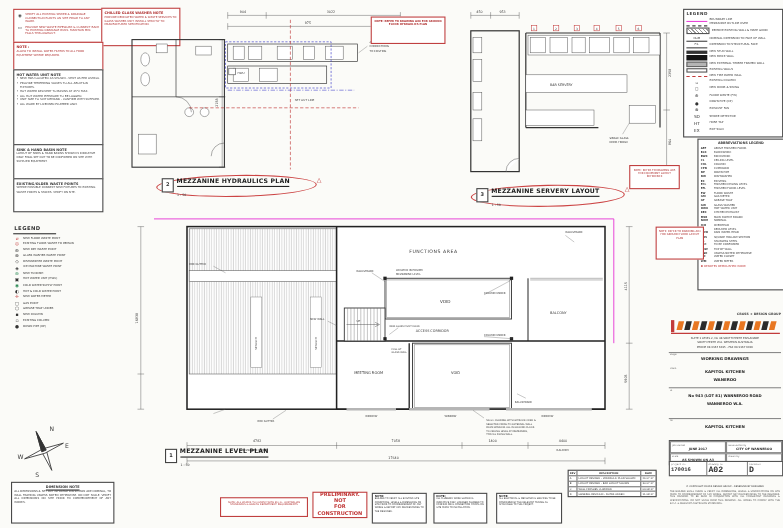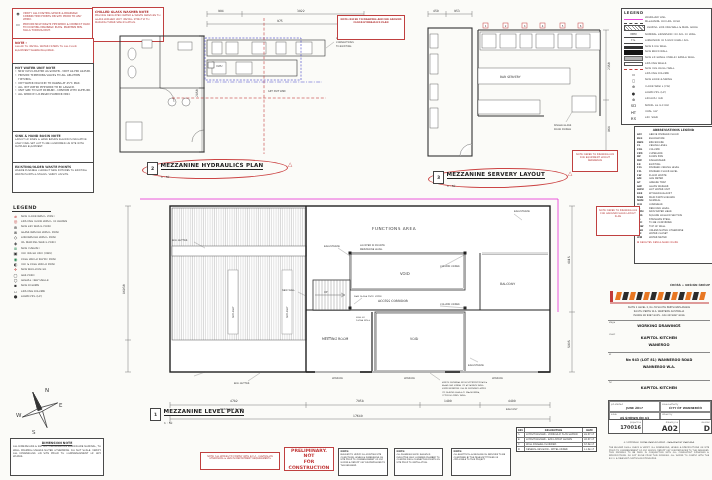--- a/index.html
+++ b/index.html
@@ -71,21 +71,21 @@
   .tb-label{position:absolute;font-size:2.2px;color:#666;}
   .tb-val{position:absolute;font-size:3.6px;font-weight:bold;text-align:center;color:#222;}
   .tb-small{position:absolute;font-size:2.45px;text-align:center;color:#333;}
   .tb-grid{position:absolute;left:608px;top:400px;width:102px;border:0.6px solid #555;background:#fff;
            display:grid;grid-template-columns:1fr 1fr;}
   .tb-cell{border:0.3px solid #888;padding:0.6px 1px;min-height:7.5px;}
   .tb-cl{font-size:2.2px;color:#666;}
   .tb-cv{font-size:2.9px;font-weight:bold;text-align:center;}
   .tb-big{position:absolute;left:608px;top:419px;width:102px;display:grid;grid-template-columns:34px 37px 31px;
           border:0.6px solid #555;background:#fff;}
-  .tb-bcell{border-right:0.4px solid #888;padding:0.6px 1px;text-align:right;}
+  .tb-bcell{border-right:0.4px solid #888;padding:0.6px 1px;text-align:left;font-family:Liberation Mono, monospace;}
   .tb-bcell:last-child{border-right:none;}
   .bignum{font-size:5px;font-weight:bold;}
   .hugenum{font-size:7.5px;font-weight:bold;}
   svg text{fill:#3a3a3a;}
   .dimtxt{font-size:3px;}
   .tinytxt{font-size:2.4px;}
 </style>
 </head>
 <body>
 

